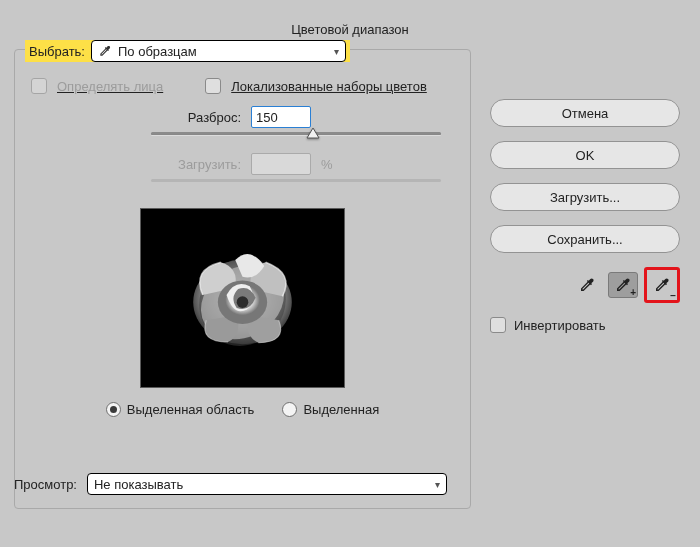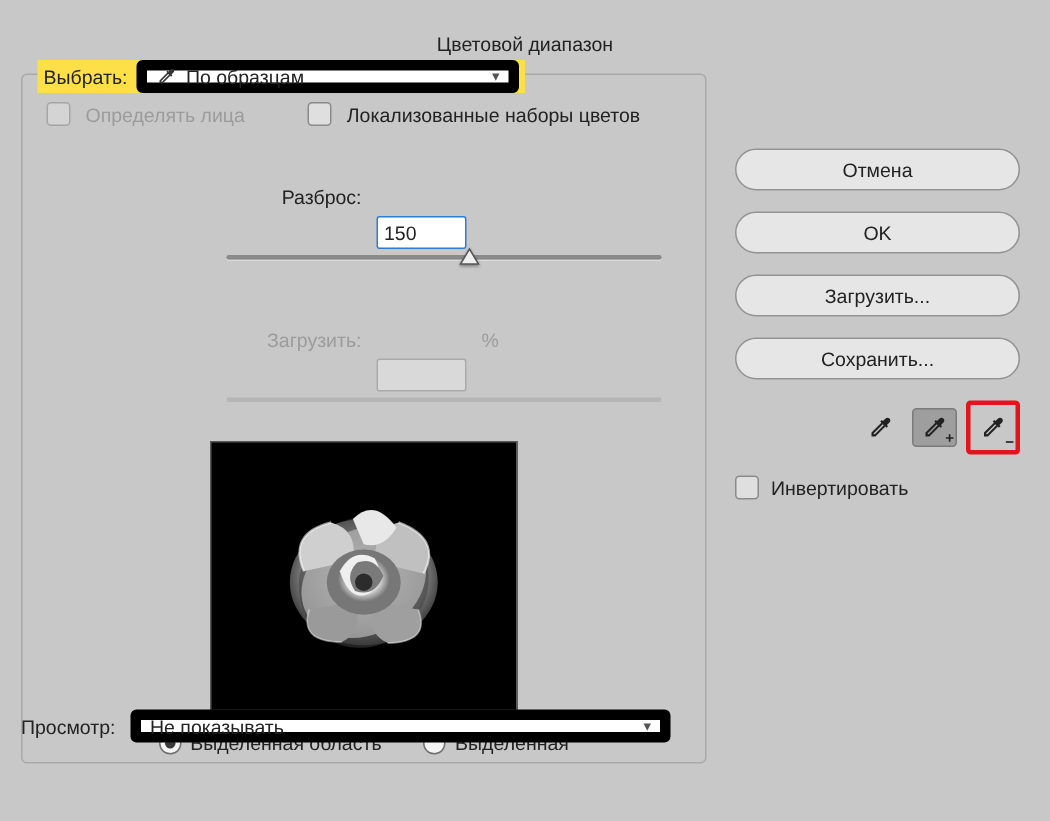--- a/index.html
+++ b/index.html
@@ -5,31 +5,31 @@
   * { box-sizing: border-box; margin: 0; padding: 0; font-family: -apple-system, "Helvetica Neue", Arial, sans-serif; font-size: 13px; color: #222; }
   body { background: #c8c8c8; width: 700px; height: 547px; overflow: hidden; }
   .dialog { width: 700px; height: 547px; background: #c8c8c8; position: relative; }
   .title { text-align: center; font-weight: 500; padding: 6px 0 12px; margin-top: 16px; }
 
   .main-area { position: relative; padding: 0 14px; }
 
   .group-box { border: 1px solid #a9a9a9; border-radius: 4px; padding: 18px 16px 10px 16px; margin-right: 215px; position: relative; height: 460px; }
   .legend-row { position: absolute; top: -10px; left: 10px; background: #fde047; padding: 0 4px; display: flex; align-items: center; gap: 6px; }
   .legend-row label { white-space: nowrap; }
-  .select { height: 22px; border: 7px solid #000000; border-radius: 4px; background: #fff; width: 255px; padding: 0 6px; display: flex; align-items: center; gap: 6px; }
+  .select { height: 22px; border: 1px solid #000000; border-radius: 4px; background: #fff; width: 255px; padding: 0 6px; display: flex; align-items: center; gap: 6px; }
   .select svg { width: 14px; height: 14px; }
   .select .caret { margin-left: auto; font-size: 10px; color: #555; }
 
   .row { display: flex; align-items: center; gap: 10px; margin: 4px 0; }
   .checkbox { width: 16px; height: 16px; border: 1px solid #8a8a8a; border-radius: 3px; background: #dfdfdf; display: inline-block; }
   .checkbox.disabled { opacity: .55; }
   .label-disabled { color: #9c9c9c; }
 
   .field-label { width: 210px; text-align: right; }
-  .text-input { width: 60px; height: 22px; border: 1px solid #2a7fd4; background: #fff; padding: 0 4px; text-align: left; border-radius: 2px; margin-top: 48px; }
+  .text-input { width: 60px; height: 22px; border: 1px solid #2a7fd4; background: #fff; padding: 0 4px; text-align: left; border-radius: 2px; }
   .text-input.disabled { border: 1px solid #aaa; background: #d9d9d9; color: #bbb; }
 
   .slider-wrap { margin: 2px 0 6px 120px; width: 290px; position: relative; }
   .slider-track { height: 3px; background: #8b8b8b; width: 100%; border-radius: 2px; box-shadow: 0 1px 0 #dcdcdc, 0 -1px 0 #888 inset; }
   .slider-track.disabled { background: #b5b5b5; box-shadow: none; }
   .slider-thumb { position: absolute; top: -6px; width: 14px; height: 14px; margin-left: -7px; }
   .slider-thumb svg { width: 14px; height: 14px; filter: drop-shadow(0 1px 1px rgba(0,0,0,.4)); }
 
   .preview { width: 205px; height: 180px; background: #000; border: 1px solid #5a5a5a; margin: 26px auto 14px; display: flex; align-items: center; justify-content: center; }
   .rose-svg { width: 145px; height: 145px; }
@@ -67,21 +67,21 @@
         <label>Выбрать:</label>
         <div class="select">
           <svg viewBox="0 0 24 24">
               <path d="M20 4c-1-1-2.6-1-3.5 0l-2.3 2.3-1-1-1.4 1.4 1 1L4 16.5V20h3.5l8.8-8.8 1 1 1.4-1.4-1-1L20 7.5c1-1 1-2.5 0-3.5zM6.9 18H6v-.9l8-8 .9.9-8 8z" fill="#333"></path>
             </svg>
           <span>По образцам</span>
           <span class="caret">▾</span>
         </div>
       </div>
 
-      <div class="row" style="margin-top:0;">
+      <div class="row" style="margin-top:10px;text-decoration:underline;">
         <span class="checkbox disabled"></span>
         <span class="label-disabled">Определять лица</span>
         <span style="width:22px;"></span>
         <span class="checkbox"></span>
         <span>Локализованные наборы цветов</span>
       </div>
 
       <div class="row" style="margin-top:12px;">
         <span class="field-label">Разброс:</span>
         <input class="text-input" value="150" style="">

